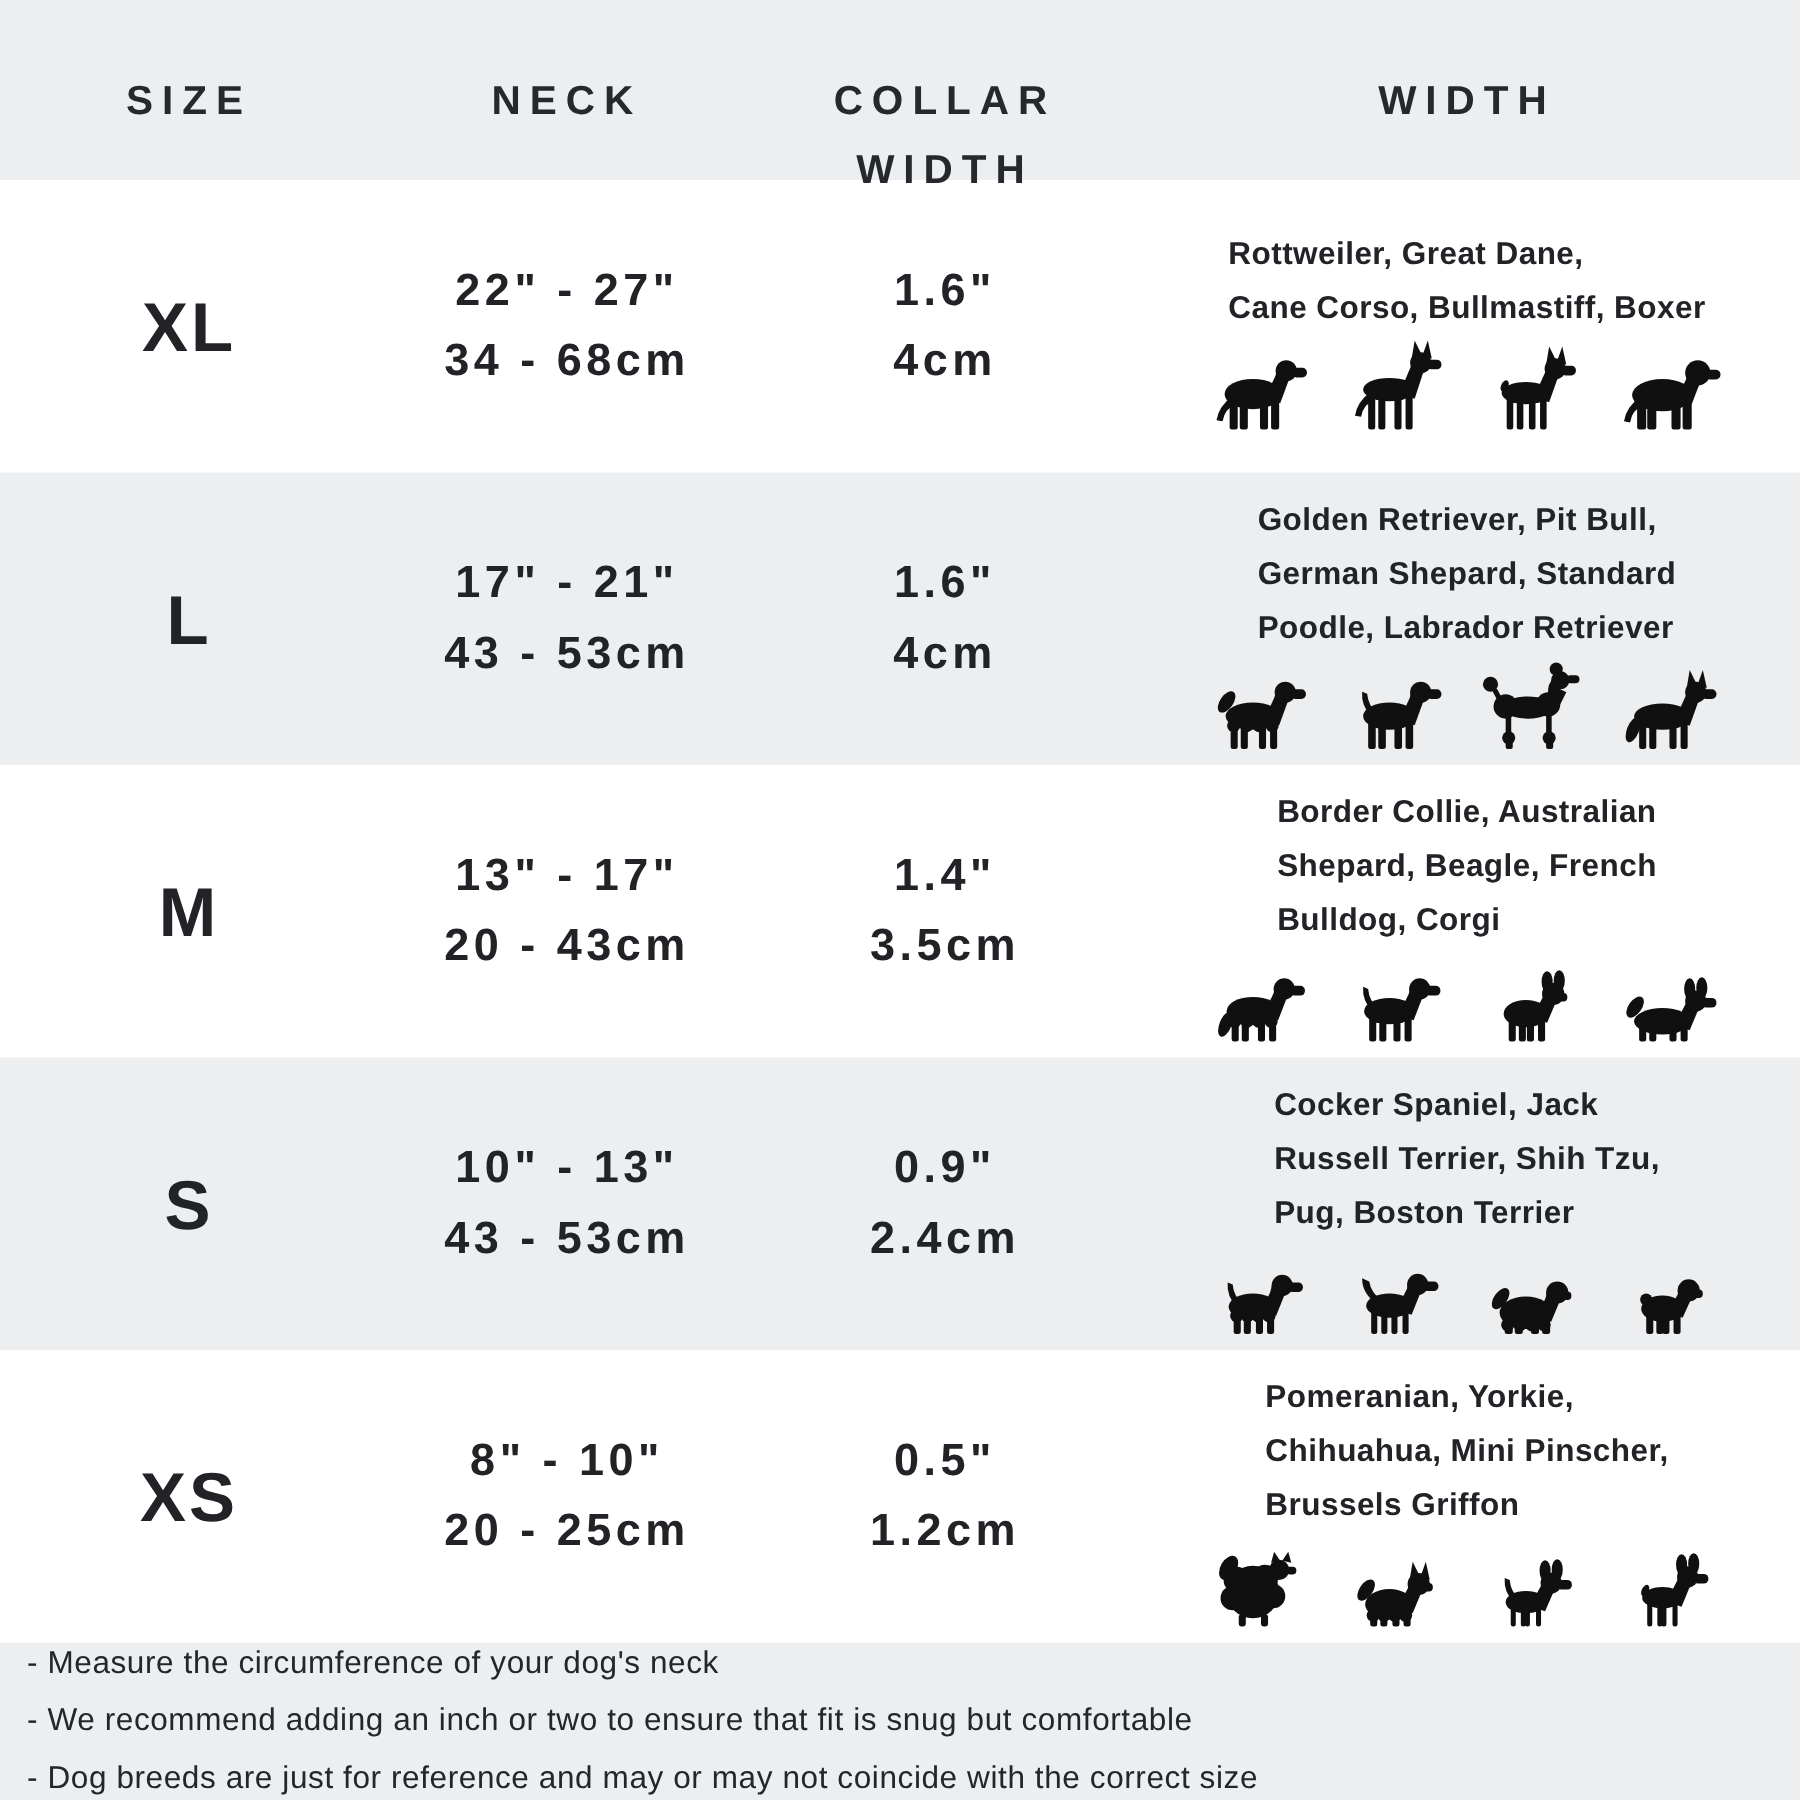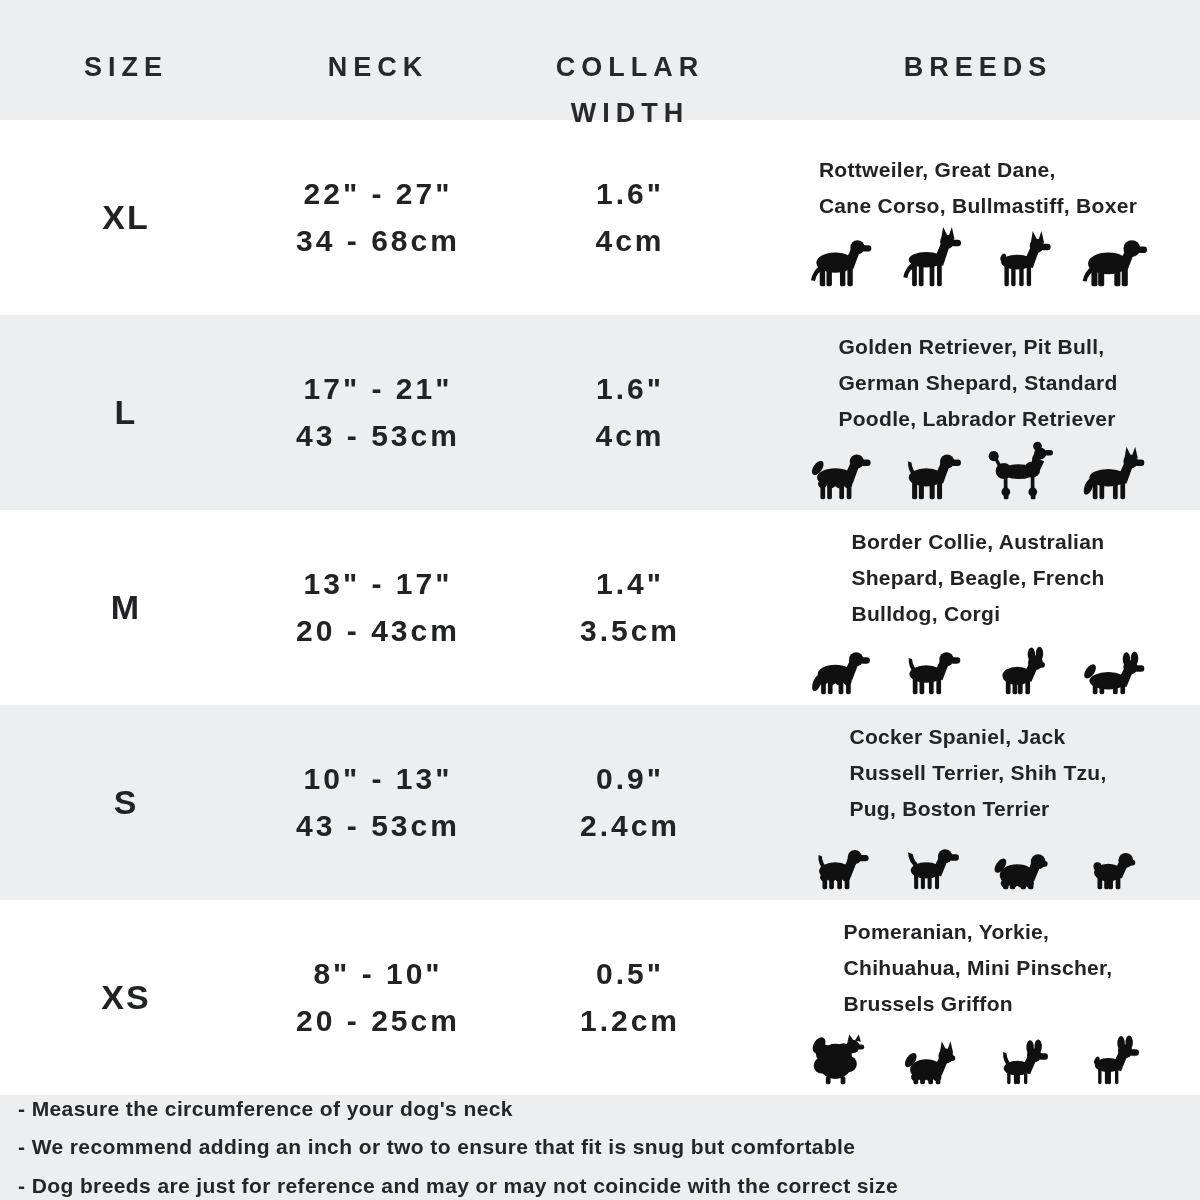--- a/index.html
+++ b/index.html
@@ -13,47 +13,47 @@
   .grid{display:grid;grid-template-columns:21% 21% 21% 37%;align-items:center;}
   .stripe{background:#eceef0;}
   .thead{height:120px;}
   .th{
     text-align:center;font-weight:700;font-size:27px;
     letter-spacing:6px;line-height:1.7;color:#26282b;
   }
   .th-collar{max-width:175px;justify-self:center;margin-top:45px;}
   .row{height:195px;}
   .cell{text-align:center;font-weight:700;}
-  .size-label{font-size:34px;letter-spacing:2px;}
+  .size-label{font-size:46px;letter-spacing:2px;}
   .meas{font-size:30px;letter-spacing:3px;line-height:1.55;}
   .breeds-cell{
     display:flex;flex-direction:column;align-items:center;
     justify-content:center;height:100%;padding-top:6px;box-sizing:border-box;
   }
   .btext{font-size:21px;font-weight:700;line-height:1.7;letter-spacing:0.3px;text-align:left;}
   .dogs{display:flex;align-items:flex-end;gap:9px;margin-top:3px;}
   .dog{width:82px;height:62px;display:block;}
   .dog svg{width:100%;height:100%;display:block;}
   .dog svg *{fill:#101010;stroke:none;}
   .notes{
     height:105px;display:flex;flex-direction:column;justify-content:center;
     padding-left:18px;box-sizing:border-box;
   }
-  .note{font-size:21px;font-weight:700;letter-spacing:0.4px;line-height:1.82;color:#242628;}
+  .note{font-size:21px;font-weight:400;letter-spacing:0.4px;line-height:1.82;color:#242628;}
 </style>
 </head>
 <body>
 
 <div class="sheet">
 
   <header class="thead grid stripe">
     <div class="th">SIZE</div>
     <div class="th">NECK</div>
     <div class="th th-collar">COLLAR WIDTH</div>
-    <div class="th">BREEDS</div>
+    <div class="th">WIDTH</div>
   </header>
 
   <section class="row grid">
     <div class="cell size-label">XL</div>
     <div class="cell meas">
       <div>22" - 27"</div>
       <div>34 - 68cm</div>
     </div>
     <div class="cell meas">
       <div>1.6"</div>

